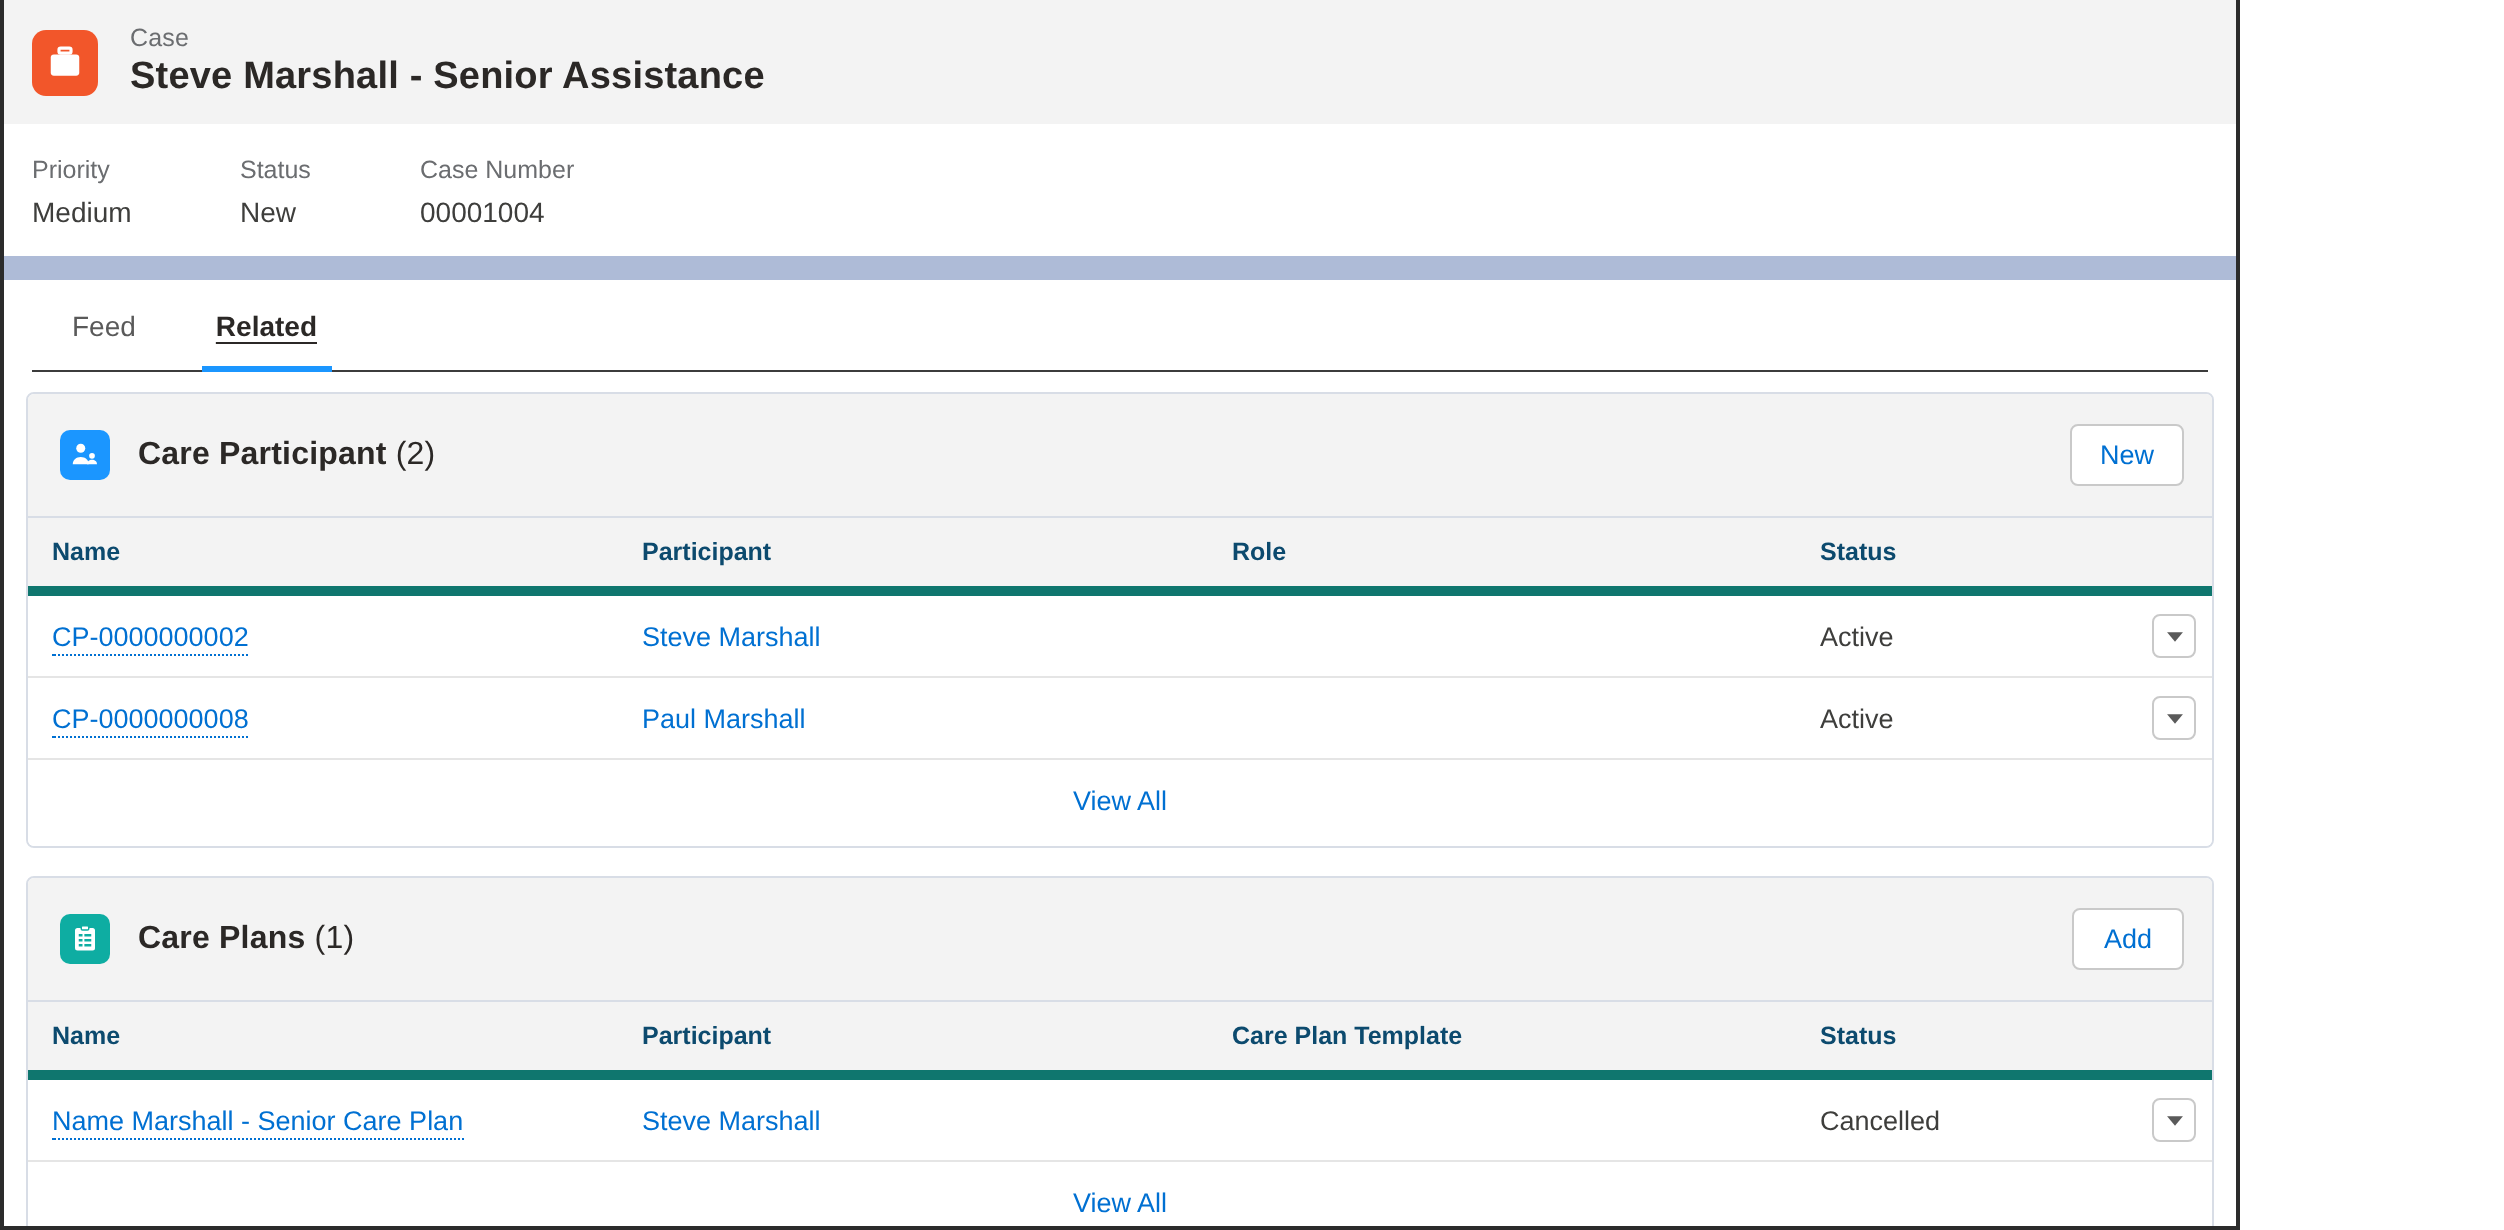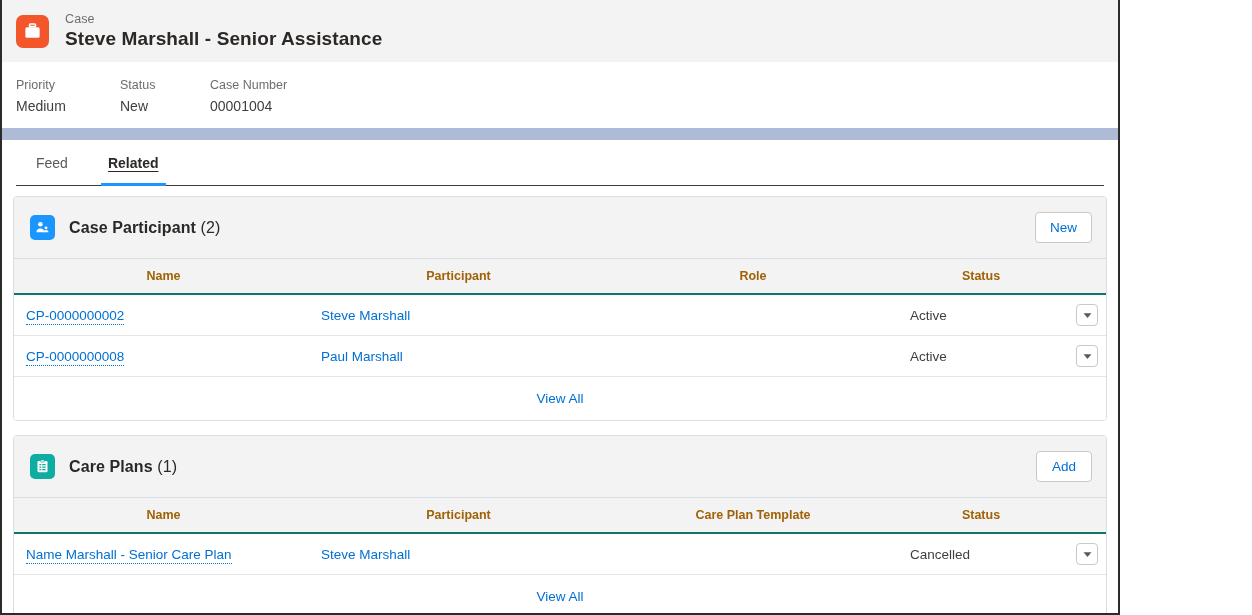--- a/index.html
+++ b/index.html
@@ -160,26 +160,26 @@
 
   
   table.rel-table {
     width: 100%;
     border-collapse: collapse;
     table-layout: fixed;
   }
   table.rel-table th {
     background: #fafaf9;
     background: #f3f3f3;
-    text-align: center;
+    text-align: left;
     font-size: 12.5px;
     font-weight: bold;
-    color: #a16207;
+    color: #0c4a6e;
     padding: 10px 8px 10px 12px;
-    border-bottom: 2px solid #0f766e;
+    border-bottom: 5px solid #0f766e;
     height: 33px;
   }
   table.rel-table td {
     font-size: 13.5px;
     color: #3e3e3c;
     padding: 9px 8px 9px 12px;
     border-bottom: 1px solid #e5e5e5;
     height: 32px;
     vertical-align: middle;
   }
@@ -273,21 +273,21 @@
       <div class="card-header">
         <div class="card-icon participant">
           <svg width="15" height="15" viewBox="0 0 24 24" aria-hidden="true">
             <circle cx="8.6" cy="6.6" r="3.6" fill="#ffffff"></circle>
             <path d="M2.2 19.4c0-3.6 2.9-5.8 6.4-5.8s6.4 2.2 6.4 5.8z" fill="#ffffff"></path>
             <circle cx="17.6" cy="12.6" r="2.3" fill="#ffffff"></circle>
             <path d="M13.6 19.4c0-2.3 1.8-3.6 4-3.6s4 1.3 4 3.6z" fill="#ffffff"></path>
           </svg>
         </div>
         <div class="card-title">
-          <span>Case Participant</span>
+          <span>Care Participant</span>
           <span class="count">(2)</span>
         </div>
         <div class="card-actions">
           <button class="btn-neutral">New</button>
         </div>
       </div>
 
       <table class="rel-table">
         <colgroup>
           <col class="col-name">

